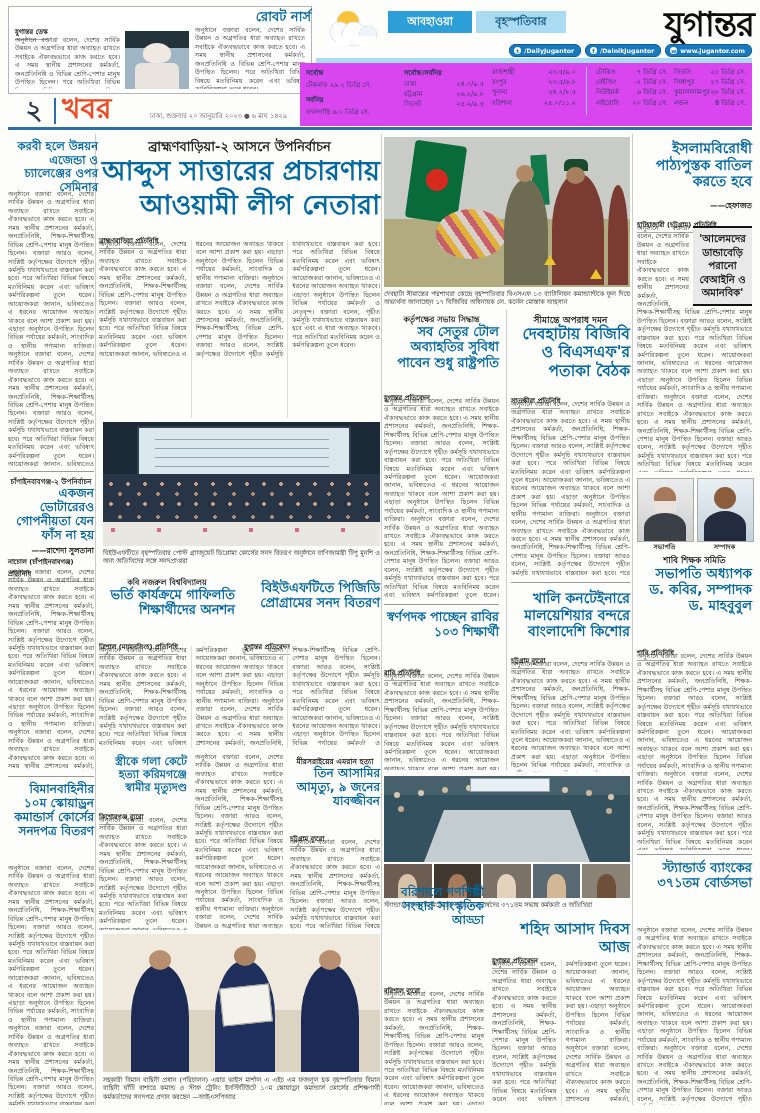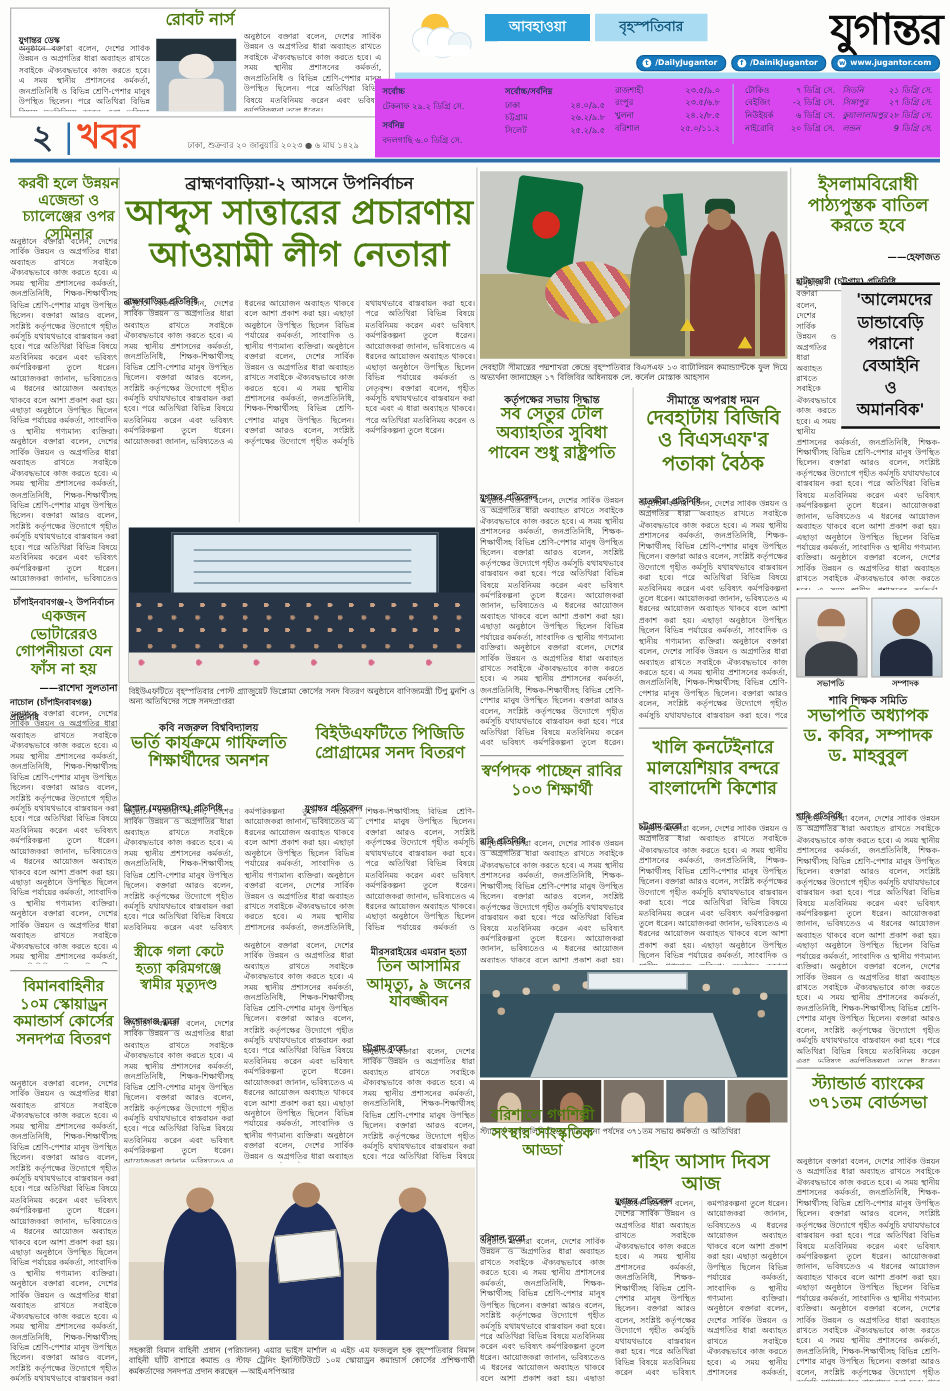--- a/index.html
+++ b/index.html
@@ -1,19 +1,19 @@
 <!DOCTYPE html>
 <html><head>
 <meta charset="utf-8">
 <style>
   html,body{margin:0;padding:0;background:#e9e9e9;}
   #page{position:relative;width:760px;height:1113px;background:#fdfdfb;margin:0 auto;overflow:hidden;
         font-family:"DejaVu Sans","Liberation Sans",sans-serif;color:#1a1a1a;}
   .abs{position:absolute;}
-  .hl{font-weight:bold;text-align:center;line-height:1.18;color:#4d7c0f;}
+  .hl{font-weight:bold;text-align:right;line-height:1.18;color:#0369a1;}
   .kick{font-weight:bold;text-align:center;color:#222;}
   .byline{font-weight:bold;font-size:6.6px;color:#111;border-bottom:0.5px solid #aaa;display:inline-block;padding-bottom:1px;}
   .attrib{font-weight:bold;text-align:right;font-size:7.5px;color:#111;}
   .body{font-size:6.3px;line-height:1.34;text-align:justify;color:#2b2b2b;overflow:hidden;}
   .cols3{column-count:3;column-gap:9px;column-rule:1px solid #ddd;}
   .cols2{column-count:2;column-gap:9px;column-rule:1px solid #ddd;}
   .caption{font-size:6.4px;line-height:1.3;color:#222;text-align:justify;overflow:hidden;}
   .vr{position:absolute;width:1px;background:#ccc;}
   .hr{position:absolute;height:1px;background:#9a9a9a;}
   .ph{position:absolute;overflow:hidden;background:#ccc;}
@@ -22,21 +22,21 @@
         clip-path:polygon(0 0,100% 0,100% 100%,12% 100%,0 160%);}
   .tab2{background:#a9dcf3;color:#14597f;font-weight:bold;font-size:11px;display:flex;align-items:center;justify-content:center;}
   .pill{background:#1779be;color:#fff;font-size:6.2px;font-weight:bold;border-radius:6px;padding:1.5px 6px 1.5px 4px;
         display:inline-flex;align-items:center;gap:3px;border:1px solid #0d5d96;}
   .pill .ic{width:7px;height:7px;border-radius:50%;background:#fff;color:#1779be;font-size:5.5px;font-weight:bold;
         display:inline-flex;align-items:center;justify-content:center;}
   .wx{font-size:6.6px;color:#17364a;}
   .wxrow{display:flex;justify-content:space-between;line-height:1.55;}
   .wxb{font-weight:bold;}
   .qbox{float:right;width:55px;margin:2px 0 2px 4px;background:#e9e9e9;border-top:2px solid #111;border-bottom:2px solid #111;
-        padding:4px 12px;font-weight:bold;font-size:13px;text-align:center;color:#111;line-height:1.35;}
+        padding:4px 2px;font-weight:bold;font-size:10px;text-align:center;color:#111;line-height:1.35;}
   .plabel{font-size:6.4px;font-weight:bold;text-align:center;color:#222;}
   .silh{position:absolute;border-radius:50% 50% 0 0;}
 </style>
 </head>
 <body>
 
 <div id="page">
 
   <div class="abs" style="left:8px;top:6px;width:302px;height:86px;border:1px solid #b5b5b5;background:#fff;">
     <div class="hl" style="position:absolute;left:0;top:2px;width:100%;font-size:13px;">রোবট নার্স</div>
@@ -137,21 +137,21 @@
       <div class="wxrow">
           <span>নিউইয়র্ক</span>
           <span>৬ ডিগ্রি সে.</span>
         </div>
       <div class="wxrow">
           <span>নাইরোবি</span>
           <span>২০ ডিগ্রি সে.</span>
         </div>
     </div>
 
-    <div class="abs wx" style="left:374px;top:4px;width:72px;font-style:italic;">
+    <div class="abs wx" style="left:374px;top:4px;width:72px;">
       <div class="wxrow">
           <span>সিডনি</span>
           <span>২১ ডিগ্রি সে.</span>
         </div>
       <div class="wxrow">
           <span>সিঙ্গাপুর</span>
           <span>২৭ ডিগ্রি সে.</span>
         </div>
       <div class="wxrow">
           <span>কুয়ালালামপুর</span>

